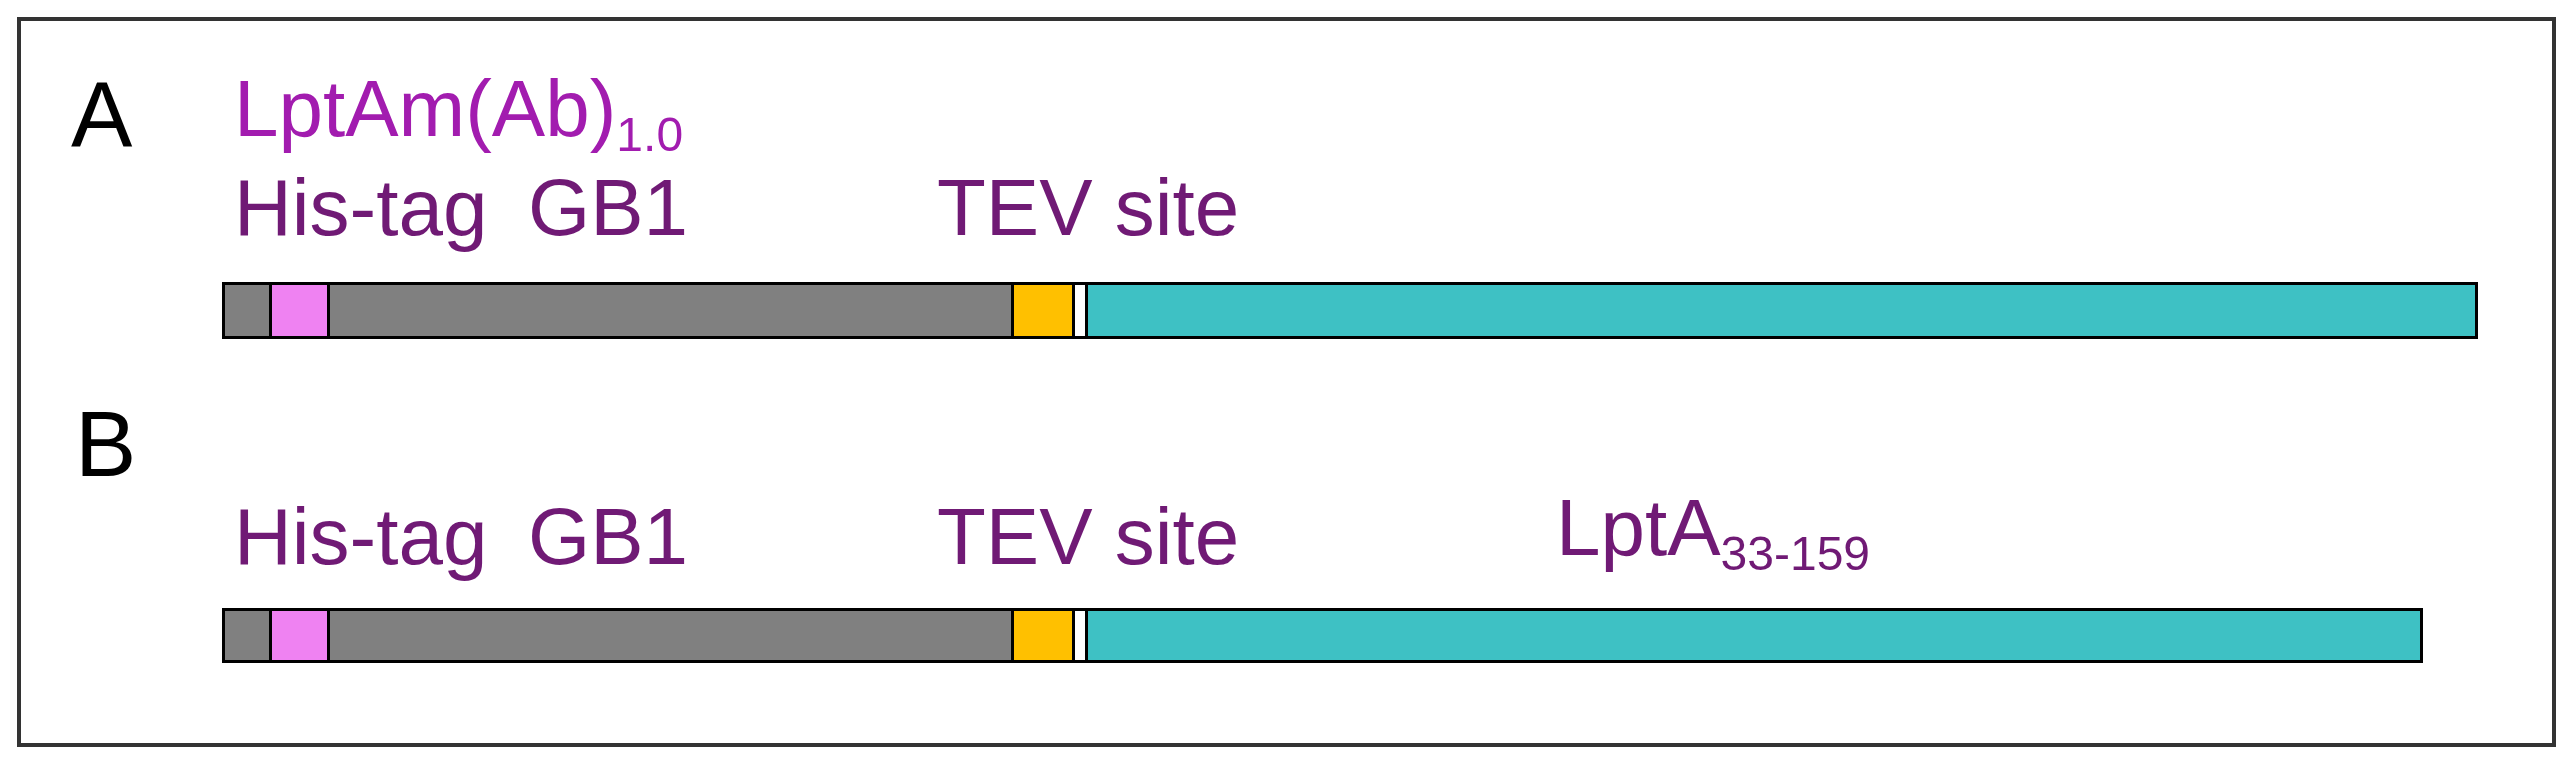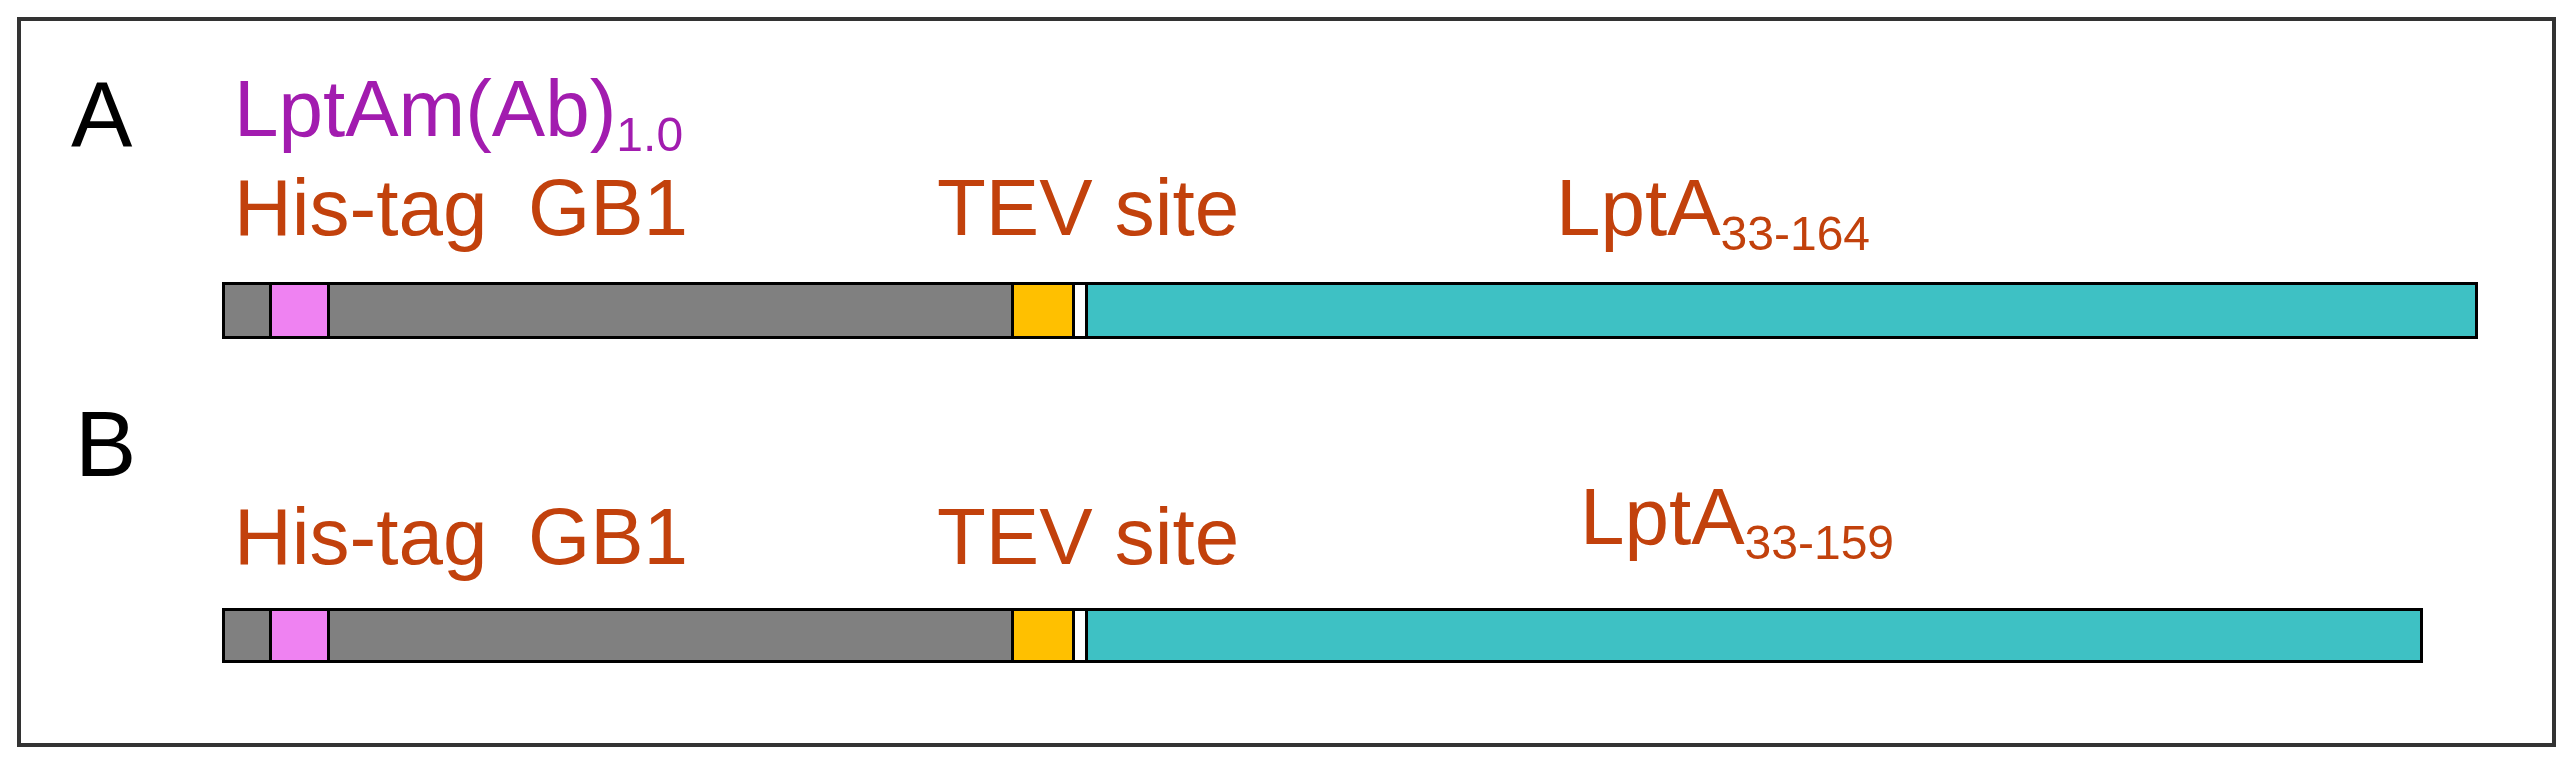--- a/index.html
+++ b/index.html
@@ -46,21 +46,21 @@
     display: inline-block;
     font-size: 48px;
     font-weight: inherit;
     transform: translateY(0.32em);
     letter-spacing: 0;
   }
   .domain-label {
     position: absolute;
     font-size: 80px;
     font-weight: 400;
-    color: #c2410c;
+    color: #701a75;
     line-height: 1;
     white-space: nowrap;
   }
   .construct-bar {
     position: absolute;
     left: 222px;
     border: 3.8px solid #000000;
     box-sizing: border-box;
     display: flex;
     flex-direction: row;
@@ -87,38 +87,37 @@
 <div class="stage">
   <div class="figure-border"></div>
 
   <div class="panel-letter" style="left:71px; top:69px;">A</div>
 
   <div class="construct-title" style="left:234px; top:69px;"><span>LptAm(Ab)</span><span class="sub">1.0</span></div>
 
   <div class="domain-label" style="left:234px; top:168px;">His-tag</div>
   <div class="domain-label" style="left:528px; top:168px;">GB1</div>
   <div class="domain-label" style="left:937px; top:168px;">TEV site</div>
-  <div class="domain-label" style="left:1556px; top:168px;"><span>LptA</span><span class="sub">33-164</span></div>
 
   <div class="construct-bar bar-a">
     <div class="seg seg-linker1 divided"></div>
     <div class="seg seg-histag divided"></div>
     <div class="seg seg-linker2 divided"></div>
     <div class="seg seg-tev divided"></div>
     <div class="seg seg-spacer divided"></div>
     <div class="seg seg-lpta"></div>
   </div>
 
   <div class="panel-letter" style="left:75px; top:398px;">B</div>
 
 
   <div class="domain-label" style="left:234px; top:497px;">His-tag</div>
   <div class="domain-label" style="left:528px; top:497px;">GB1</div>
   <div class="domain-label" style="left:937px; top:497px;">TEV site</div>
-  <div class="domain-label" style="left:1556px; top:477px;margin-left:24px;"><span>LptA</span><span class="sub">33-159</span></div>
+  <div class="domain-label" style="left:1556px; top:488px;"><span>LptA</span><span class="sub">33-159</span></div>
 
   <div class="construct-bar bar-b">
     <div class="seg seg-linker1 divided"></div>
     <div class="seg seg-histag divided"></div>
     <div class="seg seg-linker2 divided"></div>
     <div class="seg seg-tev divided"></div>
     <div class="seg seg-spacer divided"></div>
     <div class="seg seg-lpta"></div>
   </div>
 </div>

